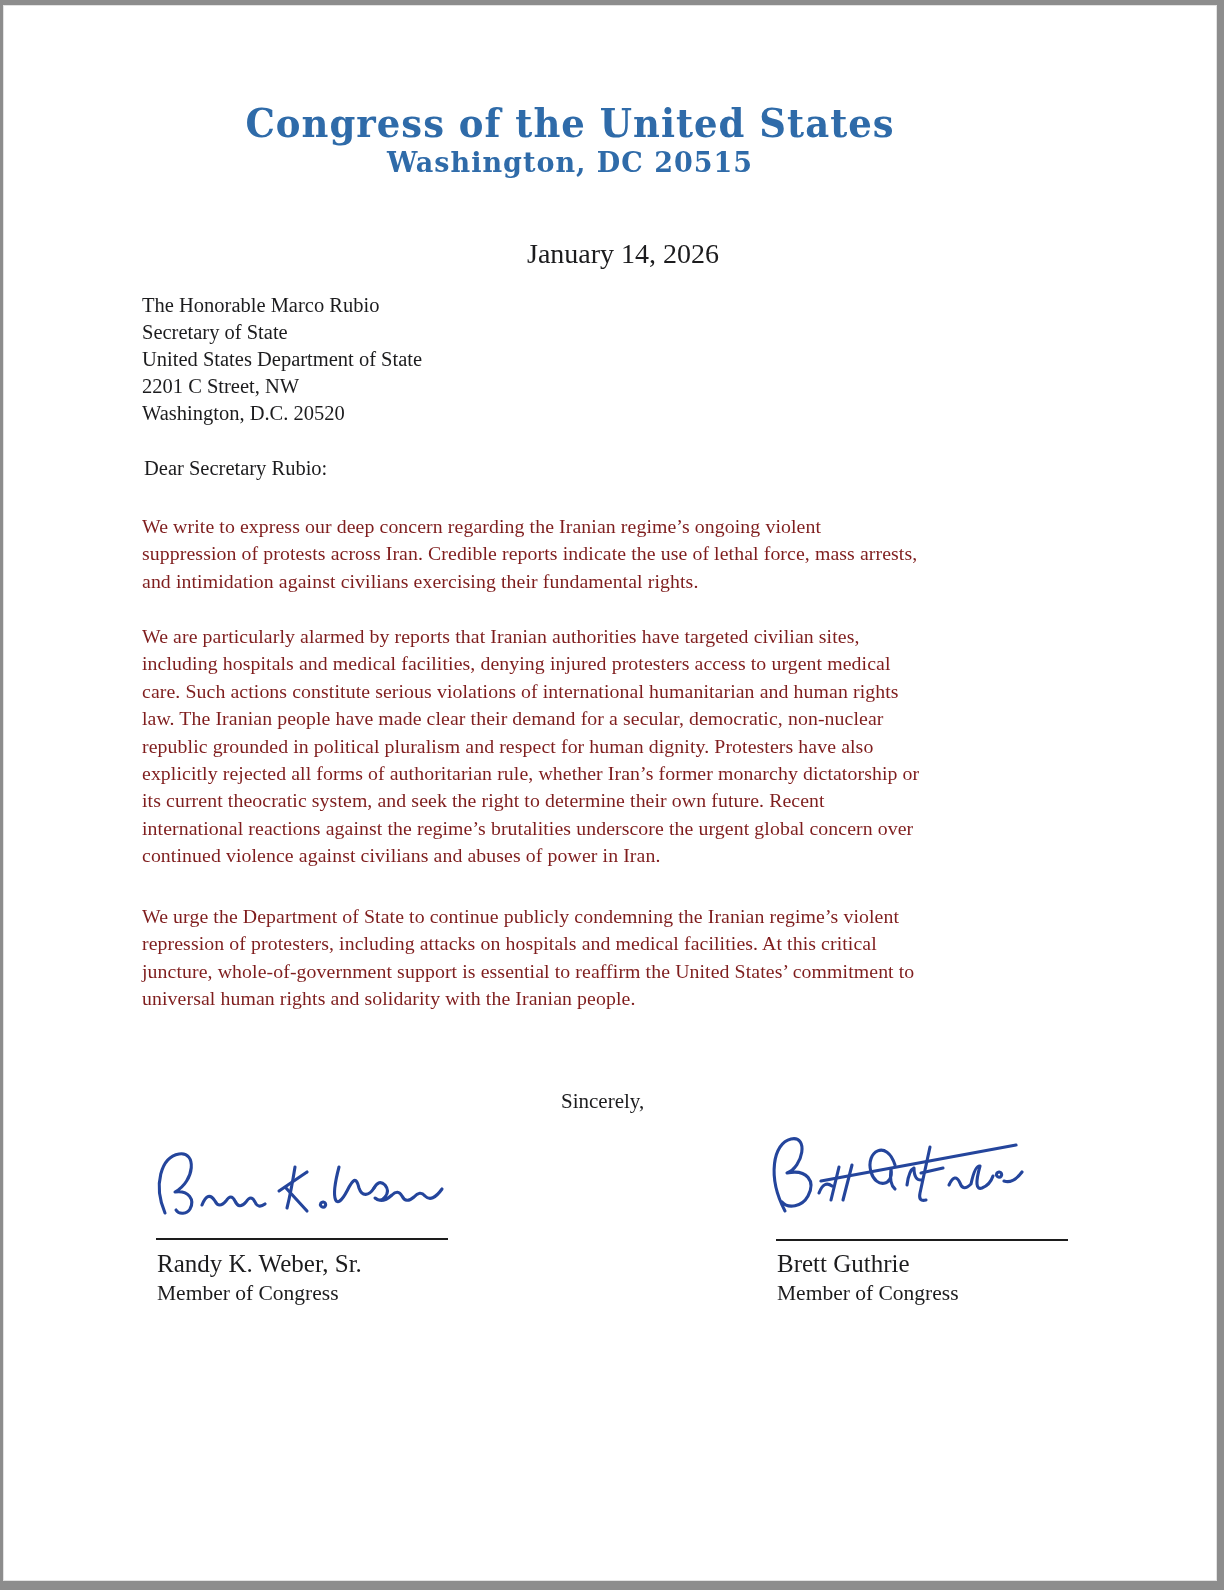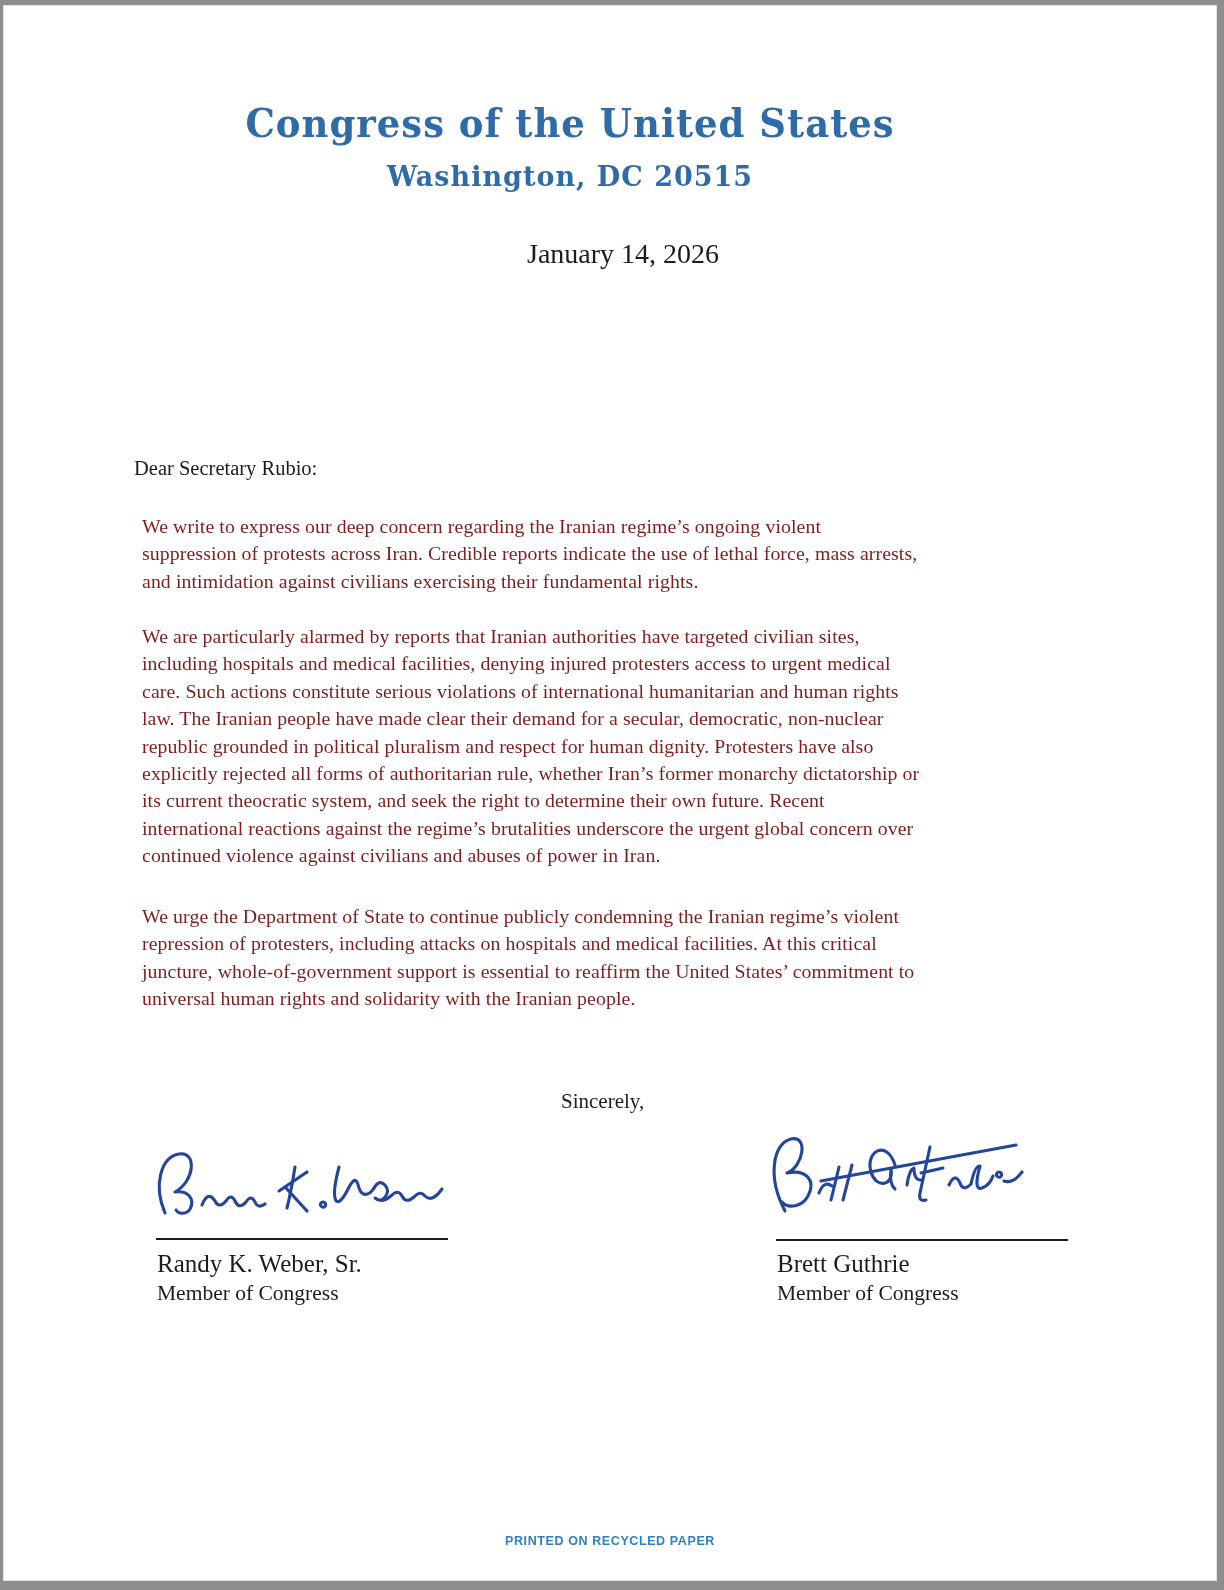--- a/index.html
+++ b/index.html
@@ -18,35 +18,35 @@
   .letterhead{
     position:absolute;top:96px;left:0;right:120px;
     text-align:center;color:#2f6ba9;
     font-family:"DejaVu Serif", serif;font-weight:700;padding-left:40px;
   }
   .letterhead-line1{
     font-size:37px;line-height:44px;letter-spacing:1px;
     transform:scaleY(1.04);
   }
   .letterhead-line2{
-    font-size:27px;line-height:32px;letter-spacing:1px;margin-top:16px;
+    font-size:27px;line-height:32px;letter-spacing:1px;margin-top:2px;
   }
   
   .date{
     position:absolute;top:233px;left:524px;
     font-size:28px;color:#1c1c1e;
   }
   
   .recipient{
     position:absolute;top:287px;left:139px;
     font-size:20.5px;line-height:27px;color:#1c1c1e;
   }
   
   .salutation{
-    position:absolute;top:452px;left:131px;
+    position:absolute;top:452px;left:141px;
     font-size:20.5px;color:#1c1c1e;
   }
   
   .para{
     position:absolute;left:139px;width:990px;
     font-size:19.8px;line-height:27.4px;color:#7f1d1d;
     white-space:pre-line;letter-spacing:0.1px;
   }
   .para-1{top:508px;}
   .para-2{top:618px;}
@@ -90,20 +90,27 @@
 
 <div class="page">
 
   <div class="letterhead">
     <div class="letterhead-line1">Congress of the United States</div>
     <div class="letterhead-line2">Washington, DC 20515</div>
   </div>
 
   <div class="date">January 14, 2026</div>
 
+  <div class="recipient">
+    <div>The Honorable Marco Rubio</div>
+    <div>Secretary of State</div>
+    <div>United States Department of State</div>
+    <div>2201 C Street, NW</div>
+    <div>Washington, D.C. 20520</div>
+  </div>
 
   <div class="salutation">Dear Secretary Rubio:</div>
 
   <div class="para para-1">We write to express our deep concern regarding the Iranian regime’s ongoing violent
 suppression of protests across Iran. Credible reports indicate the use of lethal force, mass arrests,
 and intimidation against civilians exercising their fundamental rights.</div>
   <div class="para para-2">We are particularly alarmed by reports that Iranian authorities have targeted civilian sites,
 including hospitals and medical facilities, denying injured protesters access to urgent medical
 care. Such actions constitute serious violations of international humanitarian and human rights
 law. The Iranian people have made clear their demand for a secular, democratic, non-nuclear
@@ -146,15 +153,14 @@
     <path class="ink" d="M160,50 l22,-5"></path>
     <path class="ink" d="M188,62 q6,-13 11,-2 q3,9 11,1 q4,-19 9,-18 q-7,25 2,22 q8,-3 11,-12"></path>
     <path class="ink" d="M236,50 a2.6,2.6 0 1,1 -0.2,0.3"></path>
     <path class="ink" d="M243,58 q9,3 18,-9"></path>
   </svg>
 
   <div class="sig-rule sig-rule-right"></div>
   <div class="sig-name sig-name-right">Brett Guthrie</div>
   <div class="sig-title sig-title-right">Member of Congress</div>
 
-  <div class="footer">PRINTED ON RECYCLED PAPER</div>
 
 </div>
 
 </body></html>

